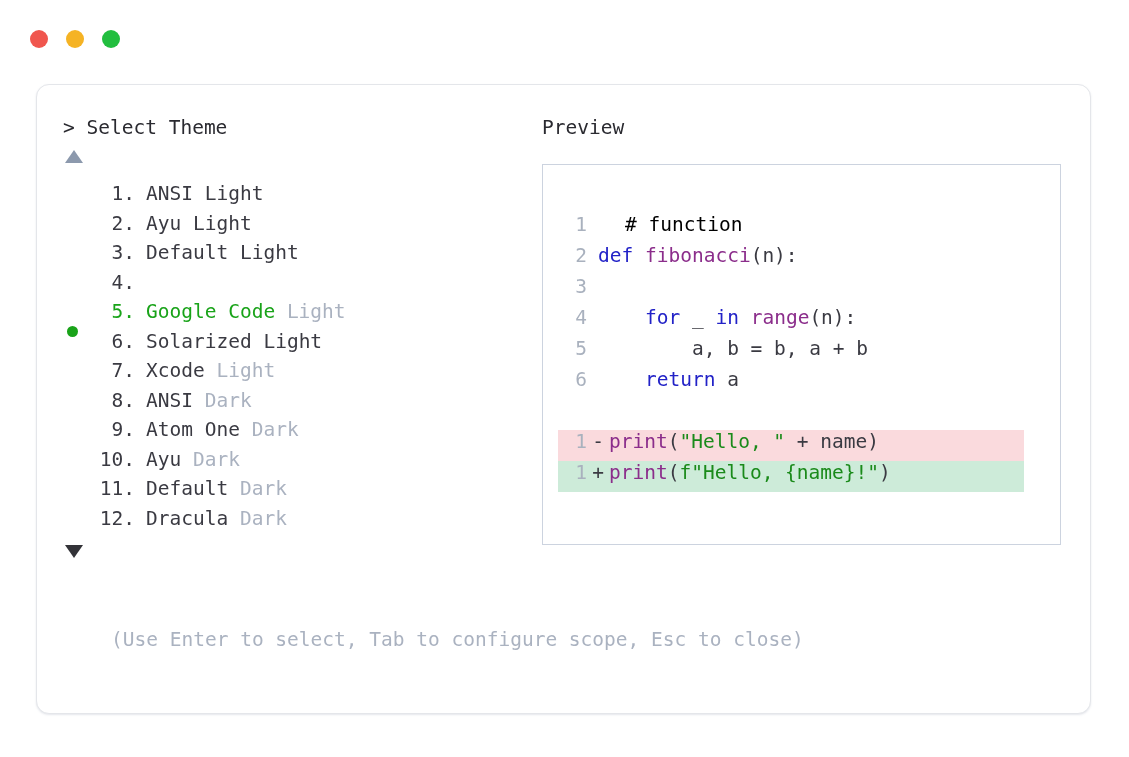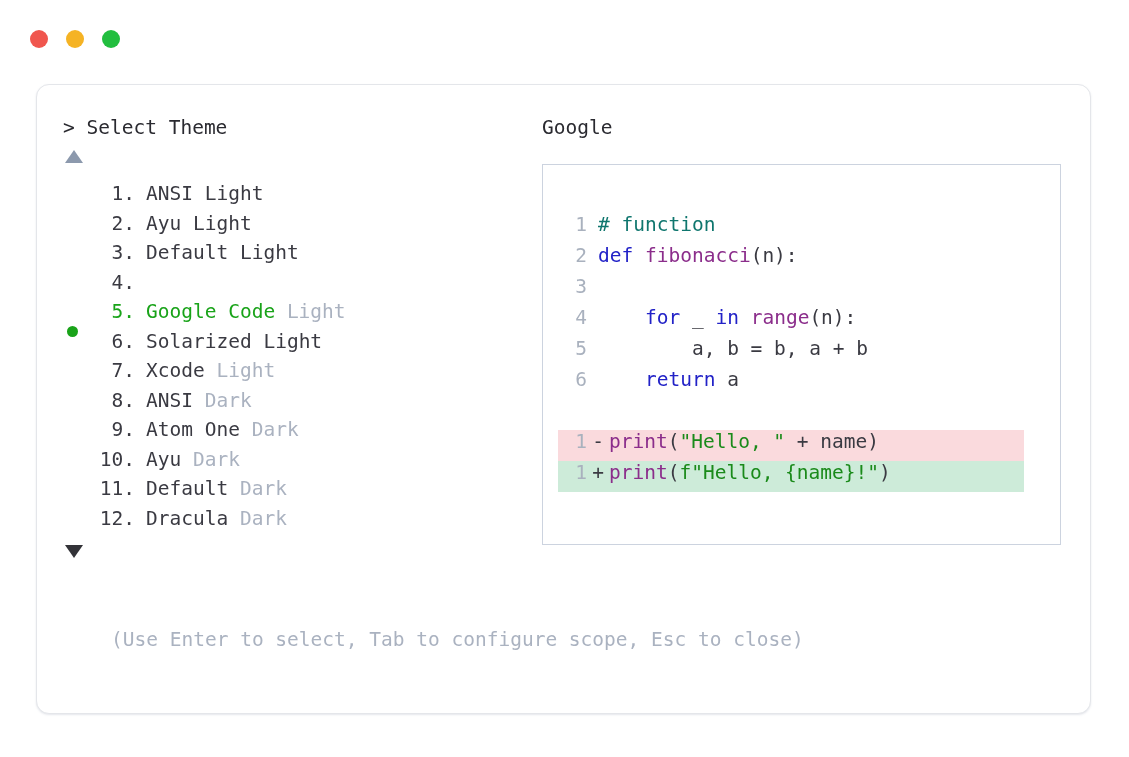--- a/index.html
+++ b/index.html
@@ -105,21 +105,21 @@
   .code-text { color: #3a3a42; }
   .blank-line { height: 31px; }
 
   .diff-line { margin-left: 15px; width: 466px; }
   .diff-line .ln { width: 29px; padding-right: 0; }
   .diff-del { background: #fadadd; }
   .diff-add { background: #cdebd9; }
   .sign { width: 22px; flex: none; text-align: center; color: #3a3a42; }
 
   
-  .tok-comment { color: #0f766e; }
+  .tok-comment { color: #000000; margin-left: 27px; }
   .tok-keyword { color: #2222c7; }
   .tok-func    { color: #8b2d8b; margin-top: 32px; }
   .tok-num     { color: #18868b; }
   .tok-str     { color: #1a8a1a; }
   .tok-plain   { color: #3a3a42; }
 
   
   .footer-hint {
     position: absolute; left: 26px; top: 543px;
     font-size: 19.5px; color: #aab2c0; white-space: pre; margin-left: 48px;
@@ -156,21 +156,21 @@
           <div class="theme-row"><div class="bullet-cell"></div><div class="num-cell">10.</div><div class="name-cell">Ayu<span class="variant muted"> Dark</span></div></div>
           <div class="theme-row"><div class="bullet-cell"></div><div class="num-cell">11.</div><div class="name-cell">Default<span class="variant muted"> Dark</span></div></div>
           <div class="theme-row"><div class="bullet-cell"></div><div class="num-cell">12.</div><div class="name-cell">Dracula<span class="variant muted"> Dark</span></div></div>
         </div>
       <div class="arrow-row">
         <div class="tri-down"></div>
       </div>
     </div>
 
     <div class="right-pane">
-      <div class="preview-label">Google</div>
+      <div class="preview-label">Preview</div>
       <div class="code-panel">
         <div id="code-lines">
             <div class="code-line"><div class="ln">1</div><div class="code-text"><span class="tok-comment"># function</span></div></div>
             <div class="code-line"><div class="ln">2</div><div class="code-text"><span class="tok-keyword">def </span><span class="tok-func">fibonacci</span><span class="tok-plain">(n):</span></div></div>
             <div class="code-line"><div class="ln">3</div></div>
             <div class="code-line"><div class="ln">4</div><div class="code-text"><span class="tok-plain">    </span><span class="tok-keyword">for</span><span class="tok-plain"> _ </span><span class="tok-keyword">in</span><span class="tok-plain"> </span><span class="tok-func">range</span><span class="tok-plain">(n):</span></div></div>
             <div class="code-line"><div class="ln">5</div><div class="code-text"><span class="tok-plain">        a, b = b, a + b</span></div></div>
             <div class="code-line"><div class="ln">6</div><div class="code-text"><span class="tok-plain">    </span><span class="tok-keyword">return</span><span class="tok-plain"> a</span></div></div>
           </div>
         <div class="blank-line"></div>

